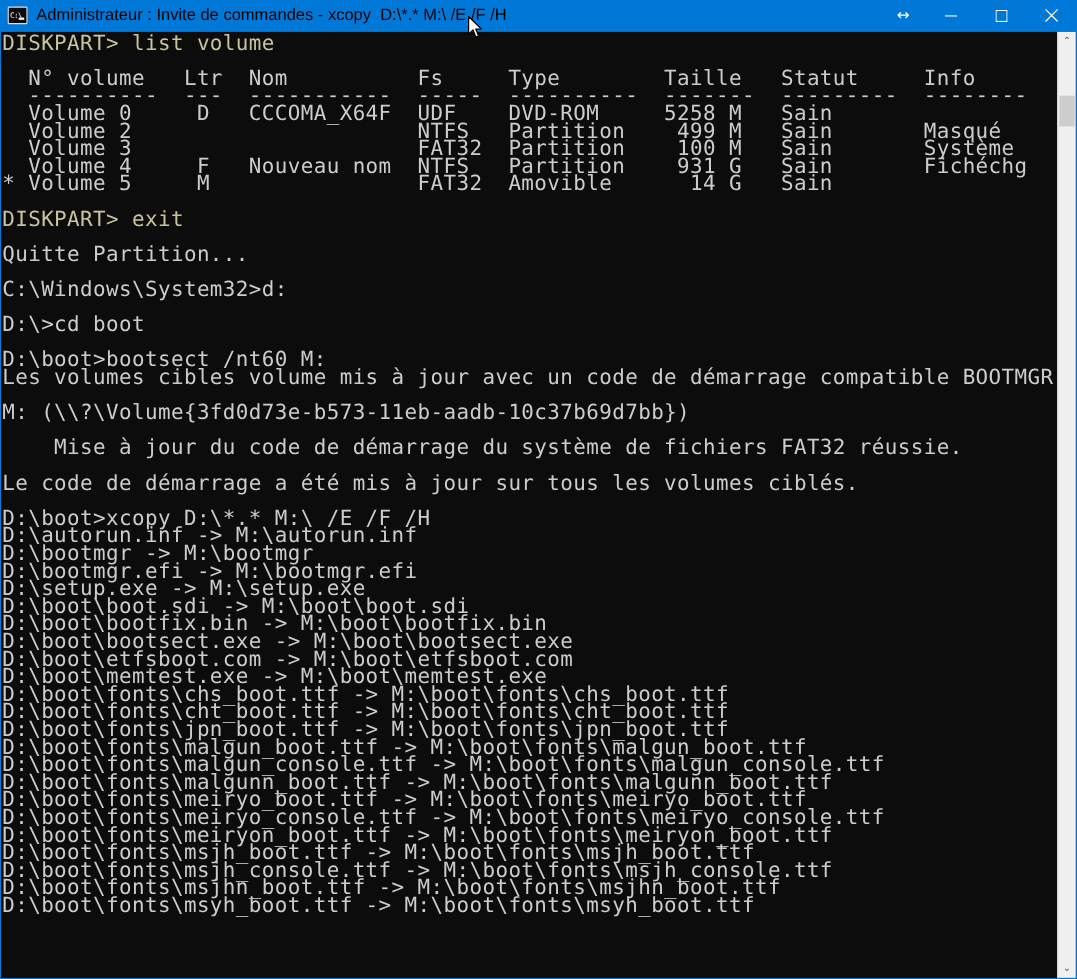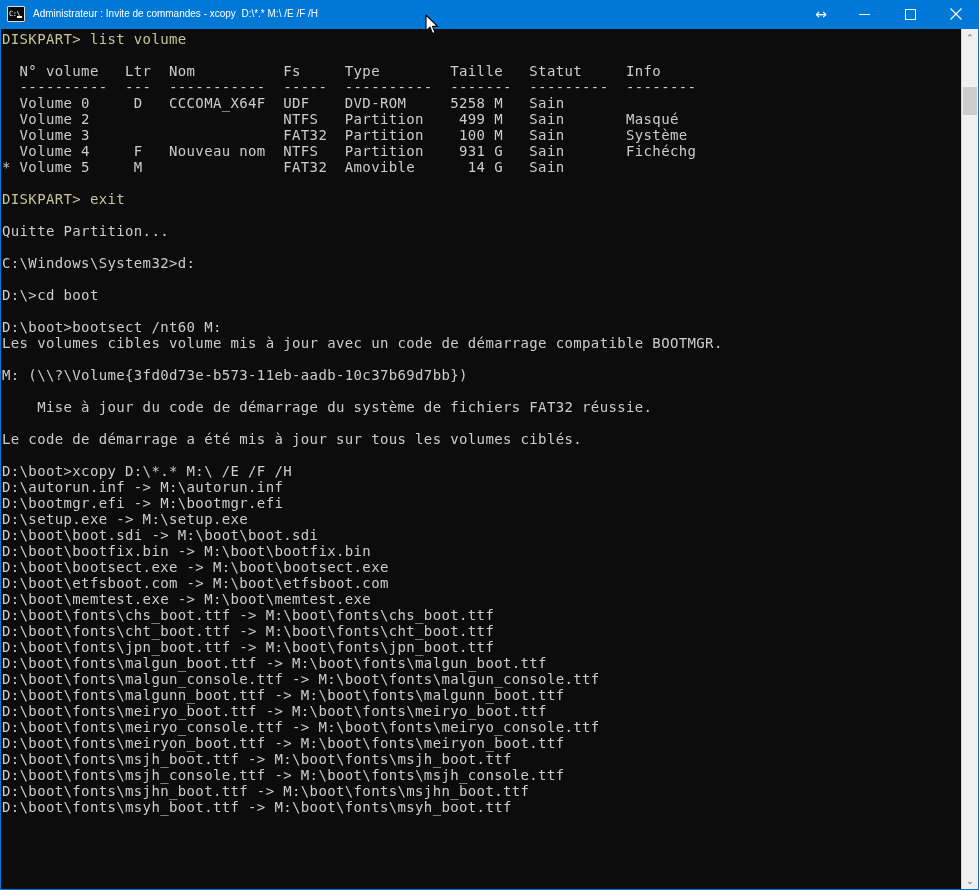--- a/index.html
+++ b/index.html
@@ -65,23 +65,23 @@
   .tb-icon::after {
     content: "";
     position: absolute;
     right: 2px;
     bottom: 3px;
     width: 5px;
     height: 2px;
     background: #ffffff;
   }
   .tb-title {
-    color: #ffffff;
+    color: #000000;
     font-family: "Liberation Sans", sans-serif;
-    font-size: 10px;
+    font-size: 15px;
     line-height: 30px;
     white-space: pre;
     flex: 0 1 auto;
     overflow: hidden;
   }
   .tb-spacer { flex: 1 1 auto; }
 
   .tb-resize-hint {
     color: #ffffff;
     font-size: 14px;
@@ -127,21 +127,21 @@
     background: #0c0c0c;
   }
   .console-text {
     flex: 1 1 auto;
     padding: 2px 0 0 1px;
     overflow: hidden;
     min-width: 0;
   }
   .line {
     font-family: "DejaVu Sans Mono", monospace;
-    font-size: 14px;
+    font-size: 19px;
     line-height: 16px;
     height: 16px;
     color: #cccccc;
     white-space: pre;
     letter-spacing: 0.36px;
   }
   .line.cmd { color: #c9c39c; }
   .line.blank { color: transparent; }
 
   
@@ -229,20 +229,21 @@
         <div class="line ">Les volumes cibles volume mis à jour avec un code de démarrage compatible BOOTMGR.</div>
         <div class="line blank"> </div>
         <div class="line ">M: (\\?\Volume{3fd0d73e-b573-11eb-aadb-10c37b69d7bb})</div>
         <div class="line blank"> </div>
         <div class="line ">    Mise à jour du code de démarrage du système de fichiers FAT32 réussie.</div>
         <div class="line blank"> </div>
         <div class="line ">Le code de démarrage a été mis à jour sur tous les volumes ciblés.</div>
         <div class="line blank"> </div>
         <div class="line ">D:\boot&gt;xcopy D:\*.* M:\ /E /F /H</div>
         <div class="line ">D:\autorun.inf -&gt; M:\autorun.inf</div>
+        <div class="line ">D:\bootmgr -&gt; M:\bootmgr</div>
         <div class="line ">D:\bootmgr.efi -&gt; M:\bootmgr.efi</div>
         <div class="line ">D:\setup.exe -&gt; M:\setup.exe</div>
         <div class="line ">D:\boot\boot.sdi -&gt; M:\boot\boot.sdi</div>
         <div class="line ">D:\boot\bootfix.bin -&gt; M:\boot\bootfix.bin</div>
         <div class="line ">D:\boot\bootsect.exe -&gt; M:\boot\bootsect.exe</div>
         <div class="line ">D:\boot\etfsboot.com -&gt; M:\boot\etfsboot.com</div>
         <div class="line ">D:\boot\memtest.exe -&gt; M:\boot\memtest.exe</div>
         <div class="line ">D:\boot\fonts\chs_boot.ttf -&gt; M:\boot\fonts\chs_boot.ttf</div>
         <div class="line ">D:\boot\fonts\cht_boot.ttf -&gt; M:\boot\fonts\cht_boot.ttf</div>
         <div class="line ">D:\boot\fonts\jpn_boot.ttf -&gt; M:\boot\fonts\jpn_boot.ttf</div>

